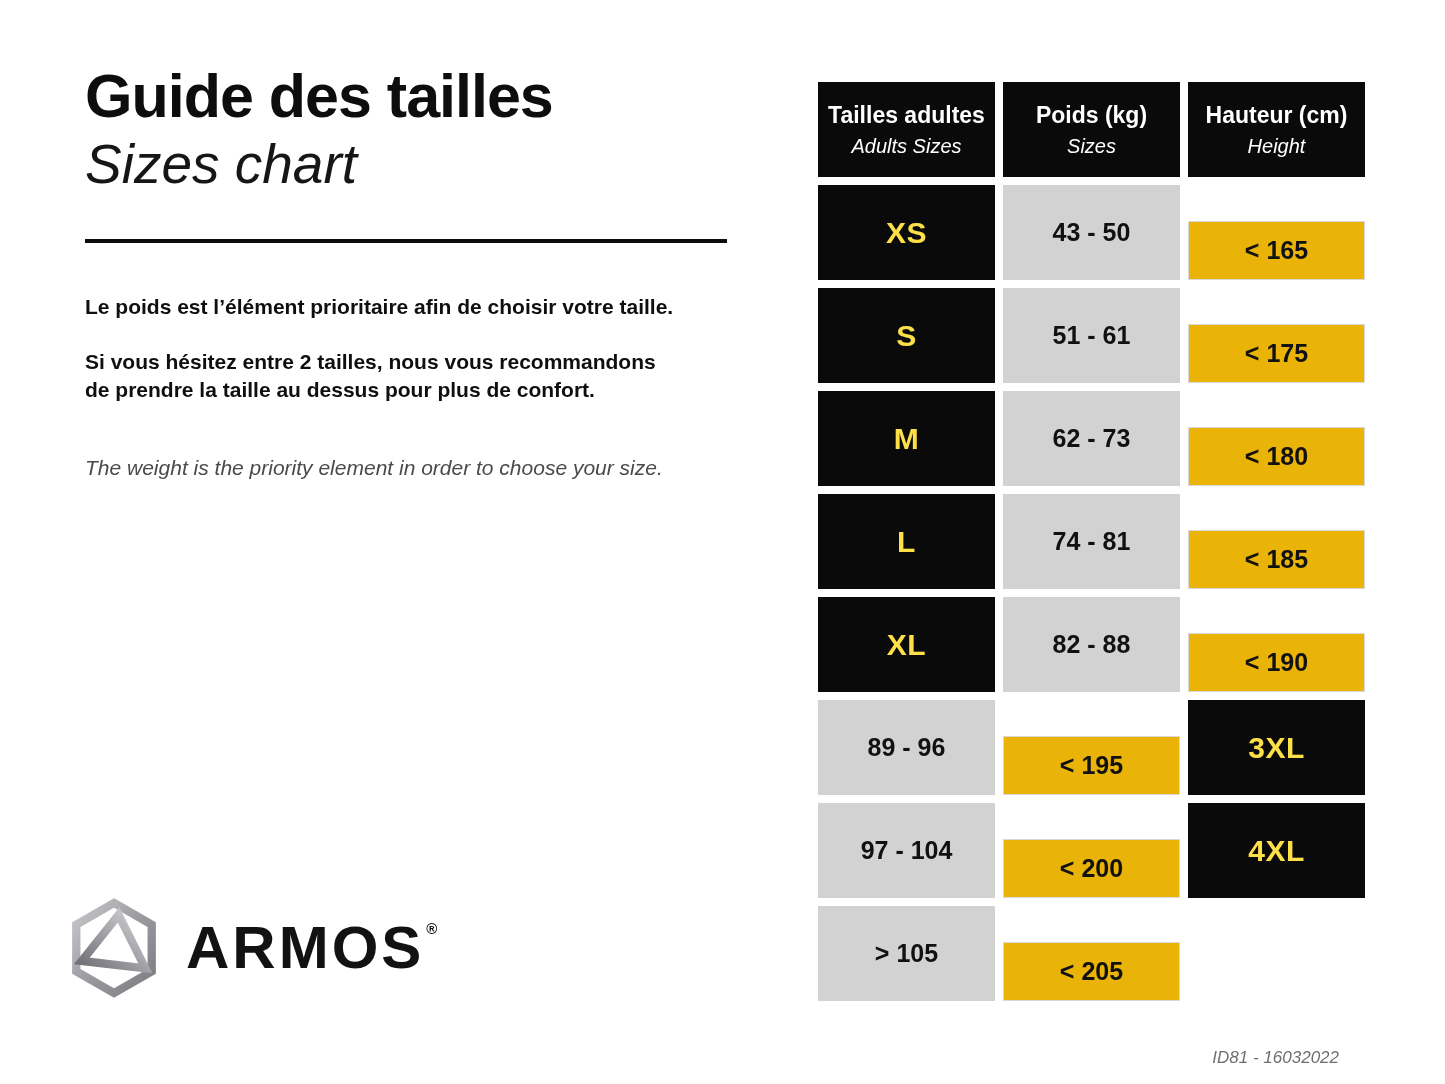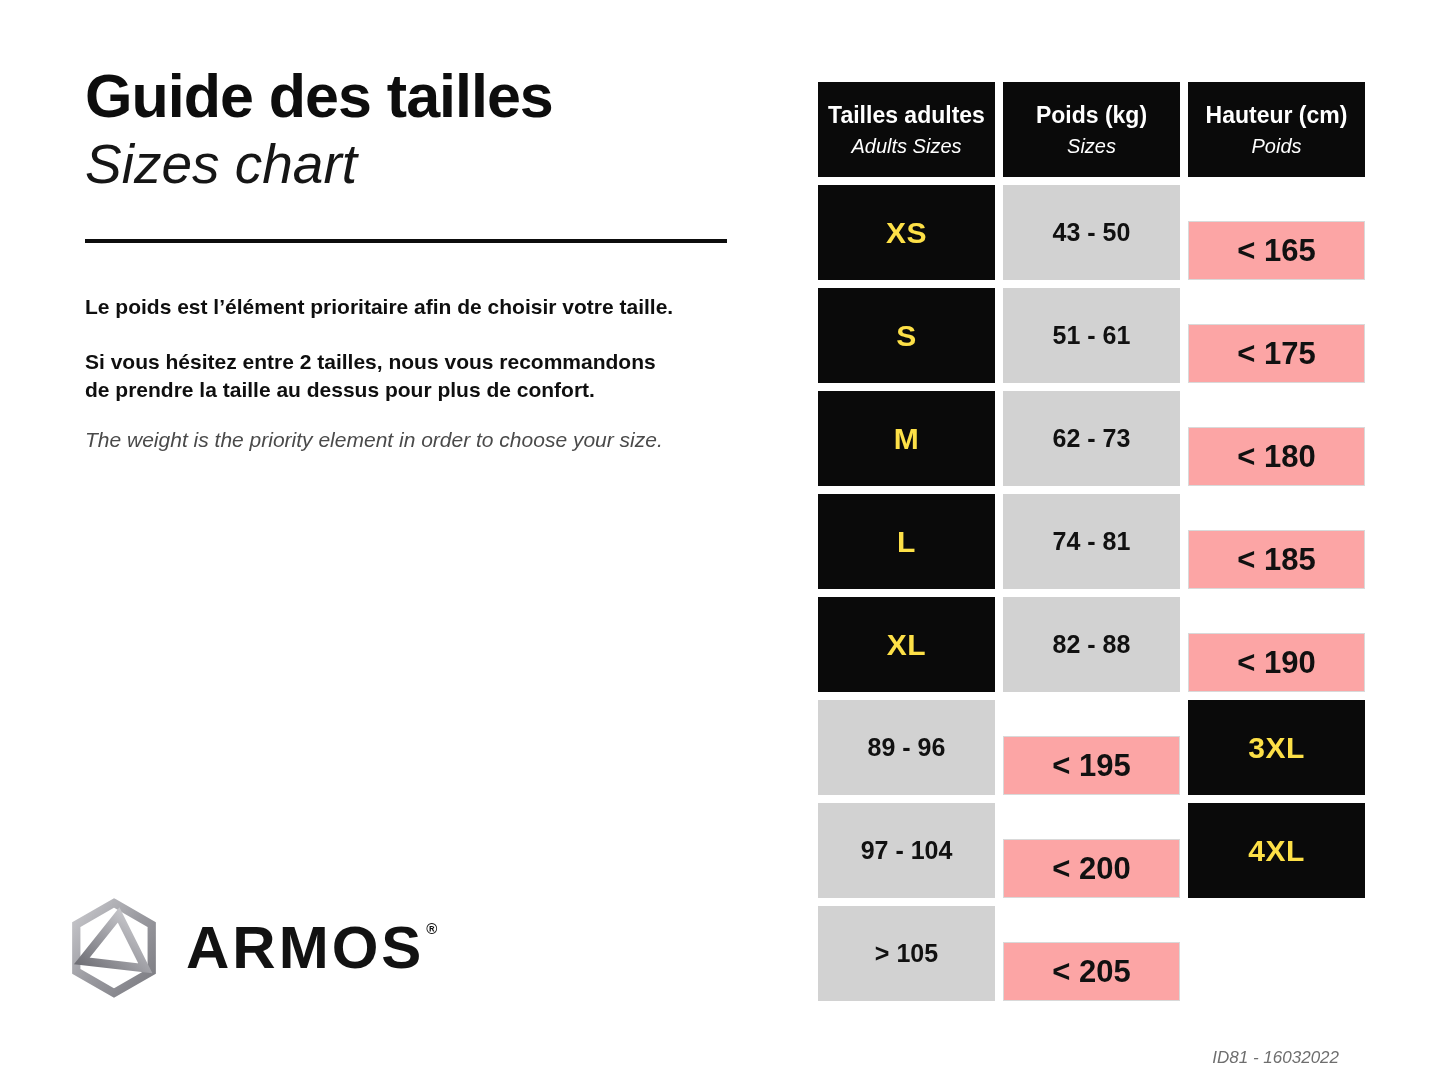--- a/index.html
+++ b/index.html
@@ -49,21 +49,21 @@
     color: #0f0f0f;
   }
   .para.en {
     font-size: 21px;
     font-style: italic;
     font-weight: 400;
     color: #4a4a4a;
   }
   .para.fr-1 { margin-top: 50px; white-space: nowrap; }
   .para.fr-2 { margin-top: 27px; max-width: 590px; }
-  .para.en-1 { margin-top: 22px; white-space: nowrap; }
+  .para.en-1 { margin-top: 50px; white-space: nowrap; }
   .para.en-2 { margin-top: 28px; max-width: 590px; }
 
   
   .size-table {
     position: absolute;
     left: 818px;
     top: 82px;
     display: grid;
     grid-template-columns: 177px 177px 177px;
     grid-auto-rows: 95px;
@@ -89,24 +89,24 @@
     font-weight: 800;
     letter-spacing: 0.5px;
   }
   .cell.weight {
     background: #d2d2d2;
     color: #111;
     font-size: 25px;
     font-weight: 600;
   }
   .cell.height {
-    background: #fca5a5;
+    background: #eab308;
     border: 1px solid #d9d9d9;
     color: #111;
-    font-size: 31px;
+    font-size: 25px;
     font-weight: 600;
     margin-top: 36px;
   }
 
   
   .brand {
     position: absolute;
     left: 68px;
     top: 897px;
     display: flex;
@@ -157,21 +157,21 @@
     <div class="cell head">
       <div class="head-fr">Tailles adultes</div>
       <div class="head-en">Adults Sizes</div>
     </div>
     <div class="cell head">
       <div class="head-fr">Poids (kg)</div>
       <div class="head-en">Sizes</div>
     </div>
     <div class="cell head">
       <div class="head-fr">Hauteur (cm)</div>
-      <div class="head-en">Poids</div>
+      <div class="head-en">Height</div>
     </div>
 
     <div class="cell size">XS</div>
     <div class="cell weight">43 - 50</div>
     <div class="cell height">&lt; 165</div>
 
     <div class="cell size">S</div>
     <div class="cell weight">51 - 61</div>
     <div class="cell height">&lt; 175</div>
 

